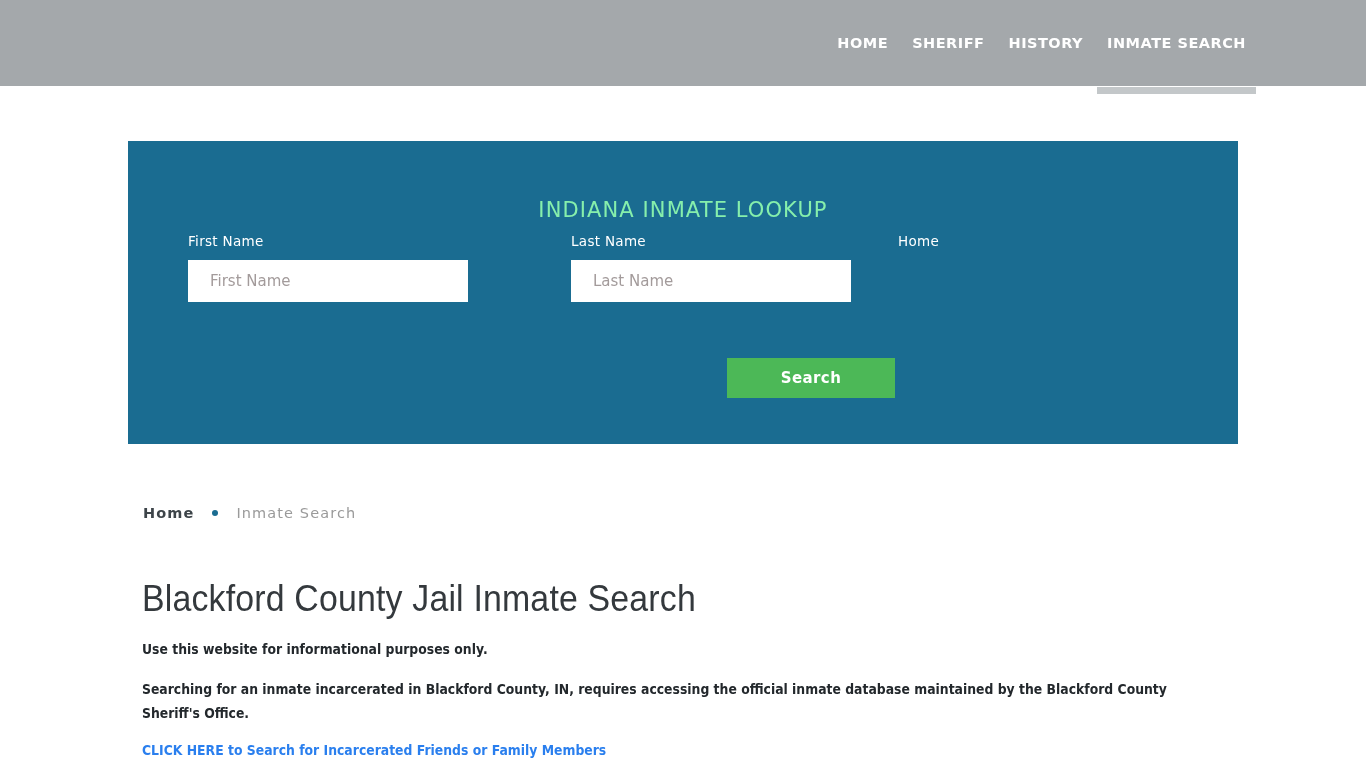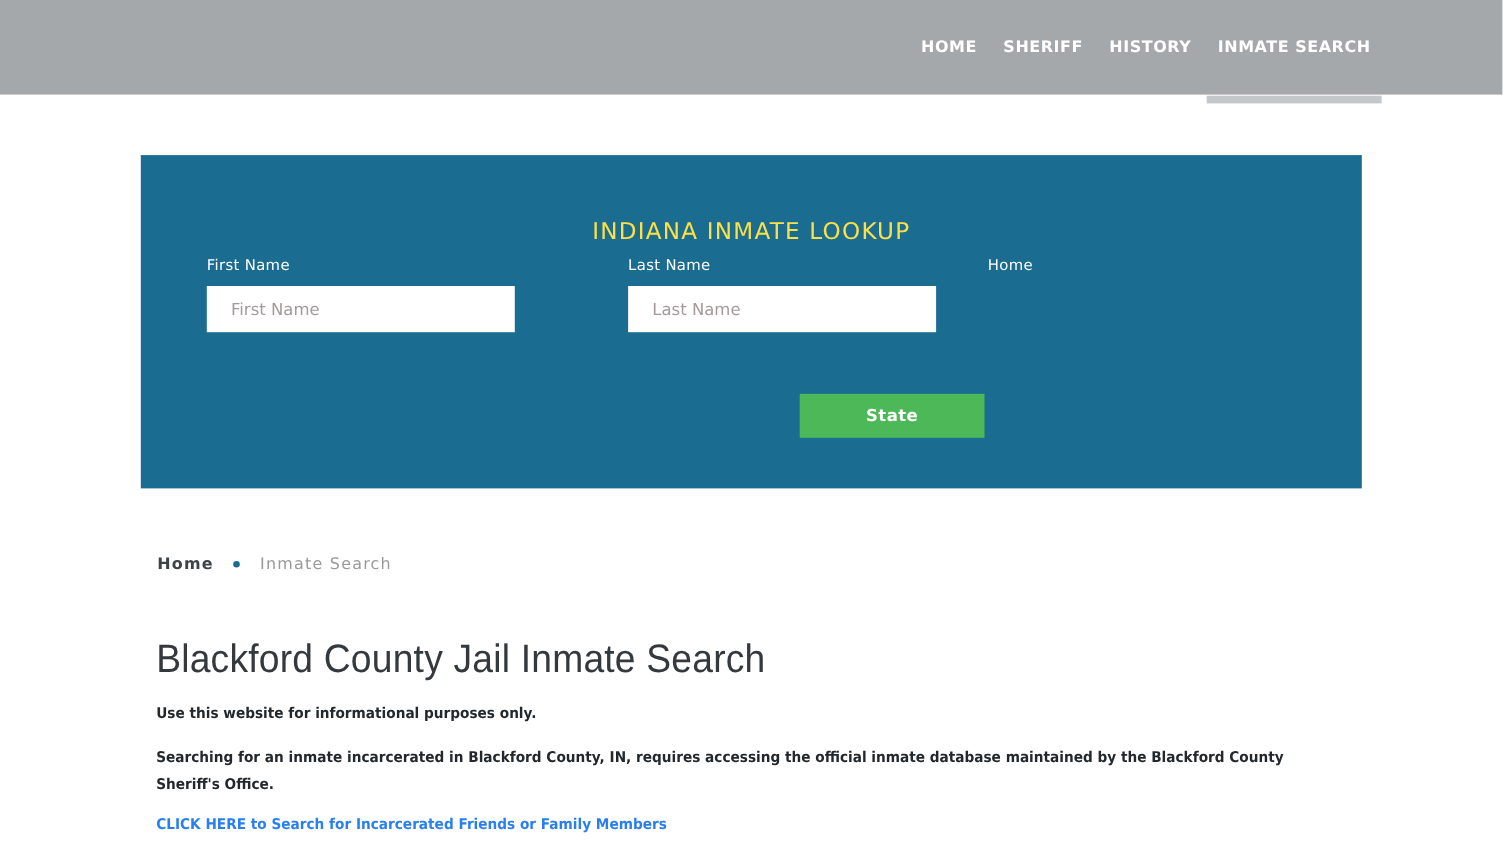--- a/index.html
+++ b/index.html
@@ -77,21 +77,21 @@
     width: 1110px;
     height: 303px;
     background: #1a6c91;
   }
   .lookup-title {
     position: absolute;
     left: 0;
     right: 0;
     top: 40px;
     text-align: center;
-    color: #fde047;
+    color: #86efac;
     font-family: "DejaVu Sans", sans-serif;
     font-size: 21px;
     font-weight: normal;
     letter-spacing: 1.1px;
     text-transform: uppercase;
   }
   .fields-row {
     position: absolute;
     left: 0;
     top: 92px;
@@ -248,21 +248,21 @@
       <label class="field-label">Last Name</label>
       <input class="field-input" type="text" placeholder="Last Name" style="">
     </div>
 
     <div class="field field-state">
       <label class="field-label">Home</label>
     </div>
 
   </div>
 
-  <button class="search-btn">State</button>
+  <button class="search-btn">Search</button>
 </section>
 
 <nav class="breadcrumb">
   <a class="crumb-home" href="#">Home</a>
   <span class="crumb-sep"></span>
   <span class="crumb-current">Inmate Search</span>
 </nav>
 
 <main>
   <h1 class="page-title">Blackford County Jail Inmate Search</h1>

